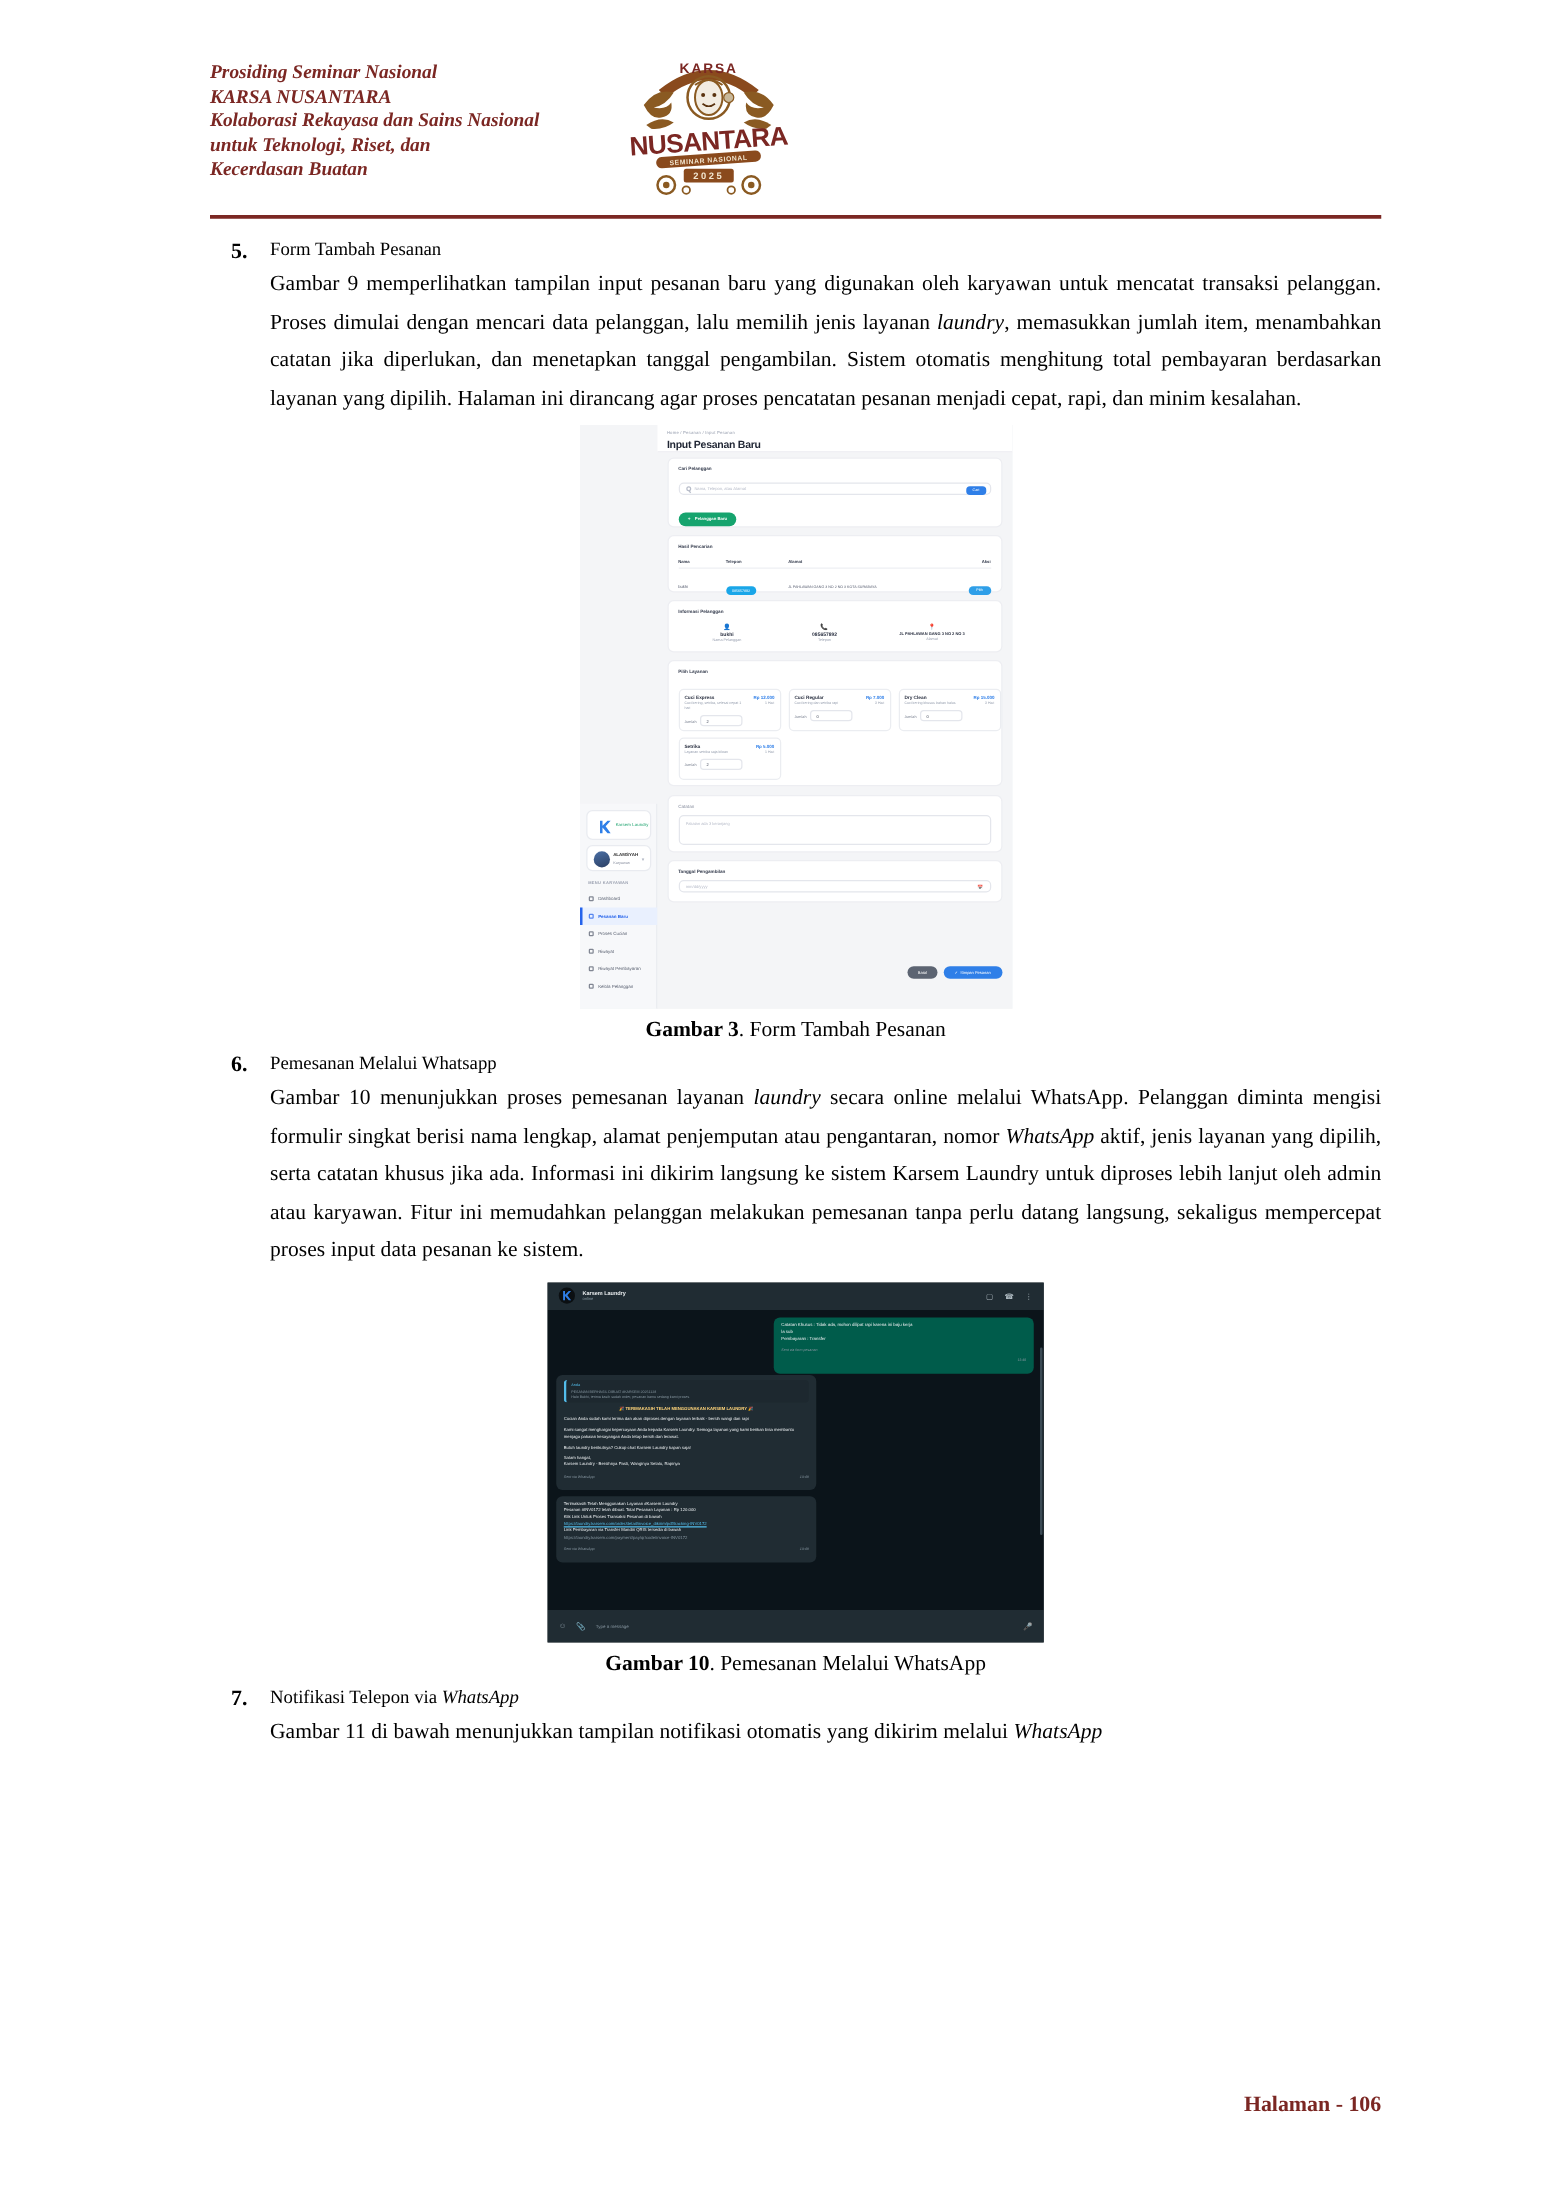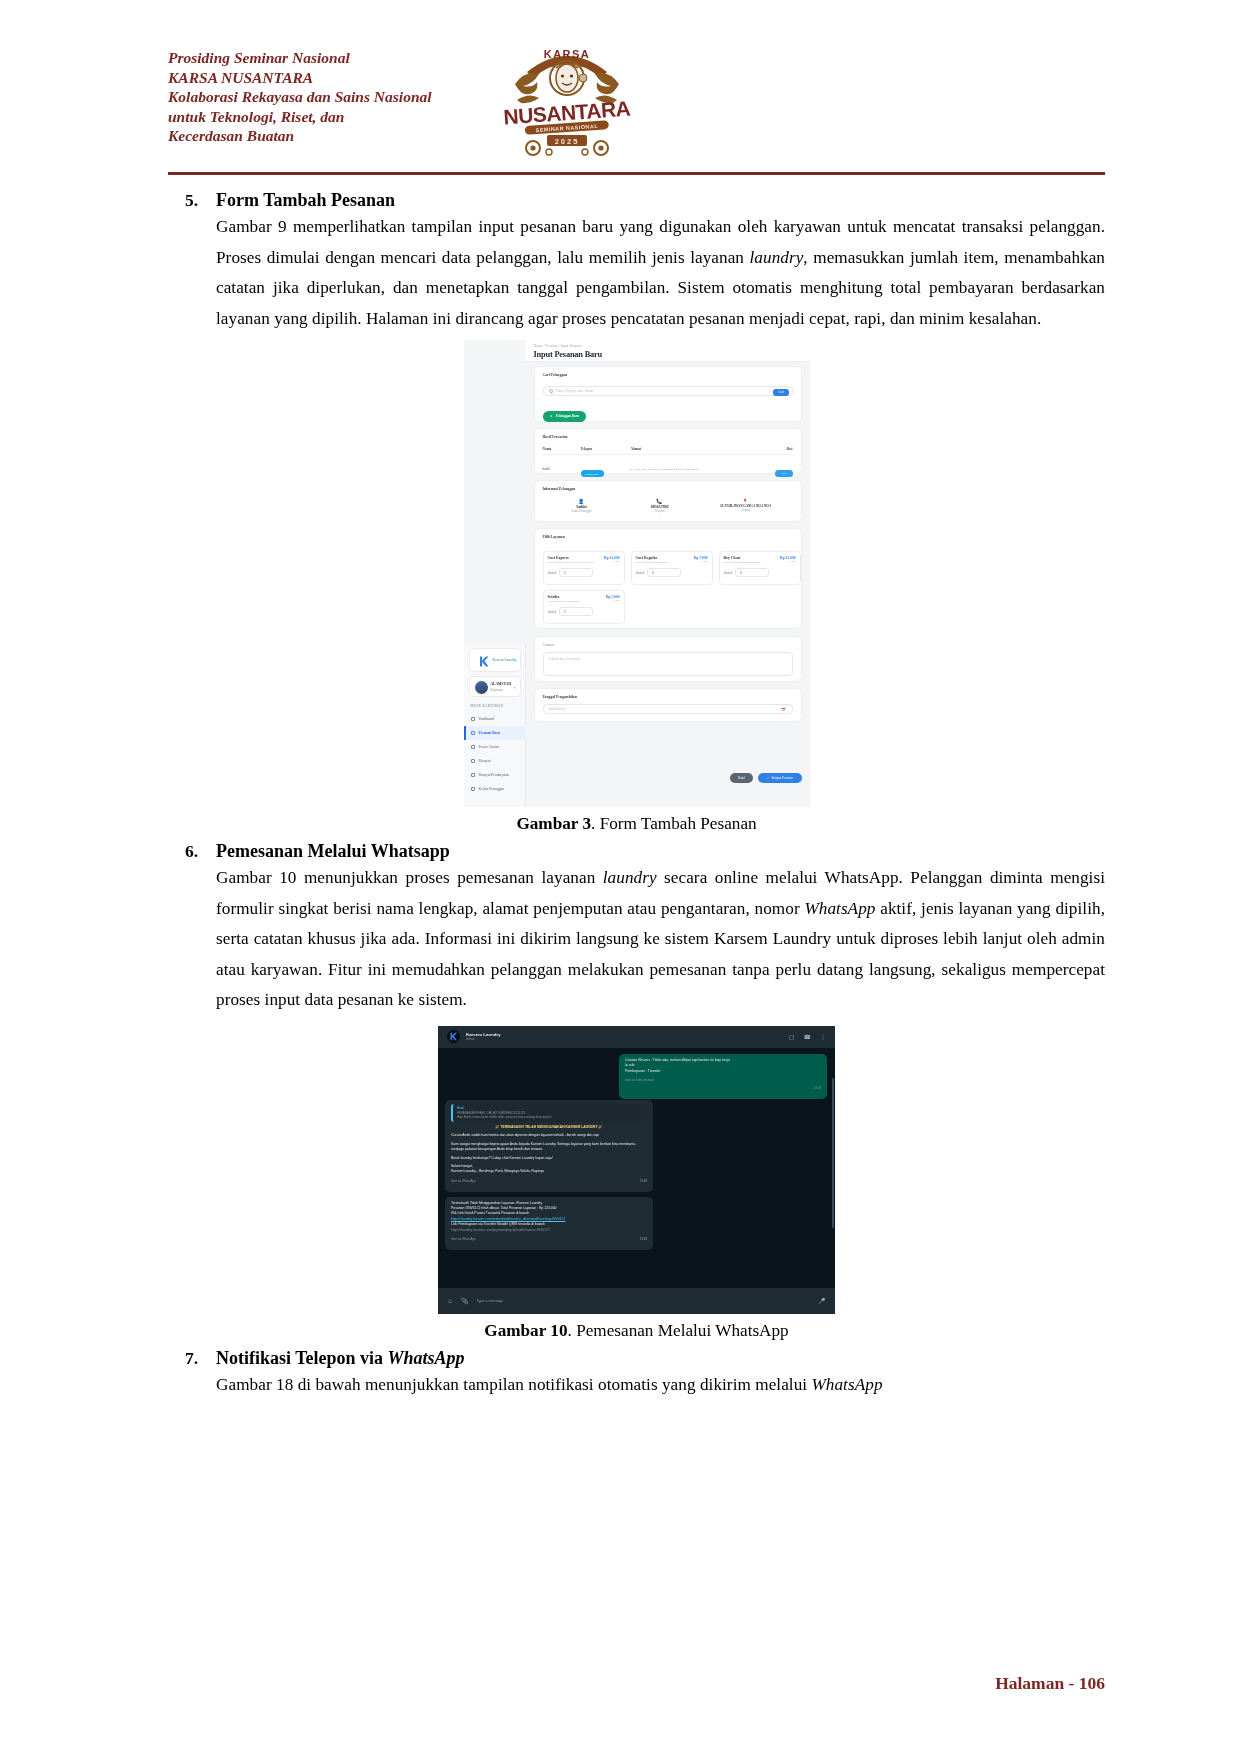--- a/index.html
+++ b/index.html
@@ -64,22 +64,22 @@
   .num-marker{
     width:48px;
     flex:0 0 48px;
     text-align:right;
     padding-right:18px;
     font-weight:bold;
     font-size:17.5px;
     line-height:24px;
   }
   .num-title{
-    font-weight:bold;
-    font-size:18px;
+    font-weight:normal;
+    font-size:15px;
     line-height:24px;
   }
   .num-title .it{ font-style:italic; }
 
   .para{
     margin-left:48px;
     text-align:justify;
     font-size:17.2px;
     line-height:30.5px;
     letter-spacing:0.05px;
@@ -100,21 +100,21 @@
     text-align:center;
   }
   .fig-caption b{ font-weight:bold; }
 
   
   .shot9{
     width:346px; height:467px;
     background:#f4f5f7;
     position:relative;
     overflow:hidden;
-    font-family:Liberation Serif, serif;
+    font-family:Liberation Sans, sans-serif;
   }
   .s9-sidebar{
     position:absolute; left:0; top:303px;
     width:62px; height:164px;
     background:#f7f8fa;
     border-right:1px solid #e7e9ee;
   }
   .s9-brandbox{
     position:absolute; left:5px; top:5px; width:52px; height:24px;
     background:#fff; border:1px solid #e9ebf0; border-radius:5px;
@@ -622,20 +622,20 @@
       </div>
     </div>
 
     <div class="num-item">
       <div class="num-marker">7.</div>
       <div class="num-title">
         <span>Notifikasi Telepon via </span><span class="it">WhatsApp</span>
       </div>
     </div>
     <div class="para">
-      <span>Gambar 18 di bawah menunjukkan tampilan notifikasi otomatis yang dikirim melalui </span><span class="it">WhatsApp</span>
+      <span>Gambar 11 di bawah menunjukkan tampilan notifikasi otomatis yang dikirim melalui </span><span class="it">WhatsApp</span>
     </div>
 
   </div>
 
   <div class="pagefoot">Halaman - 106</div>
 
 </div>
 
 </body></html>

